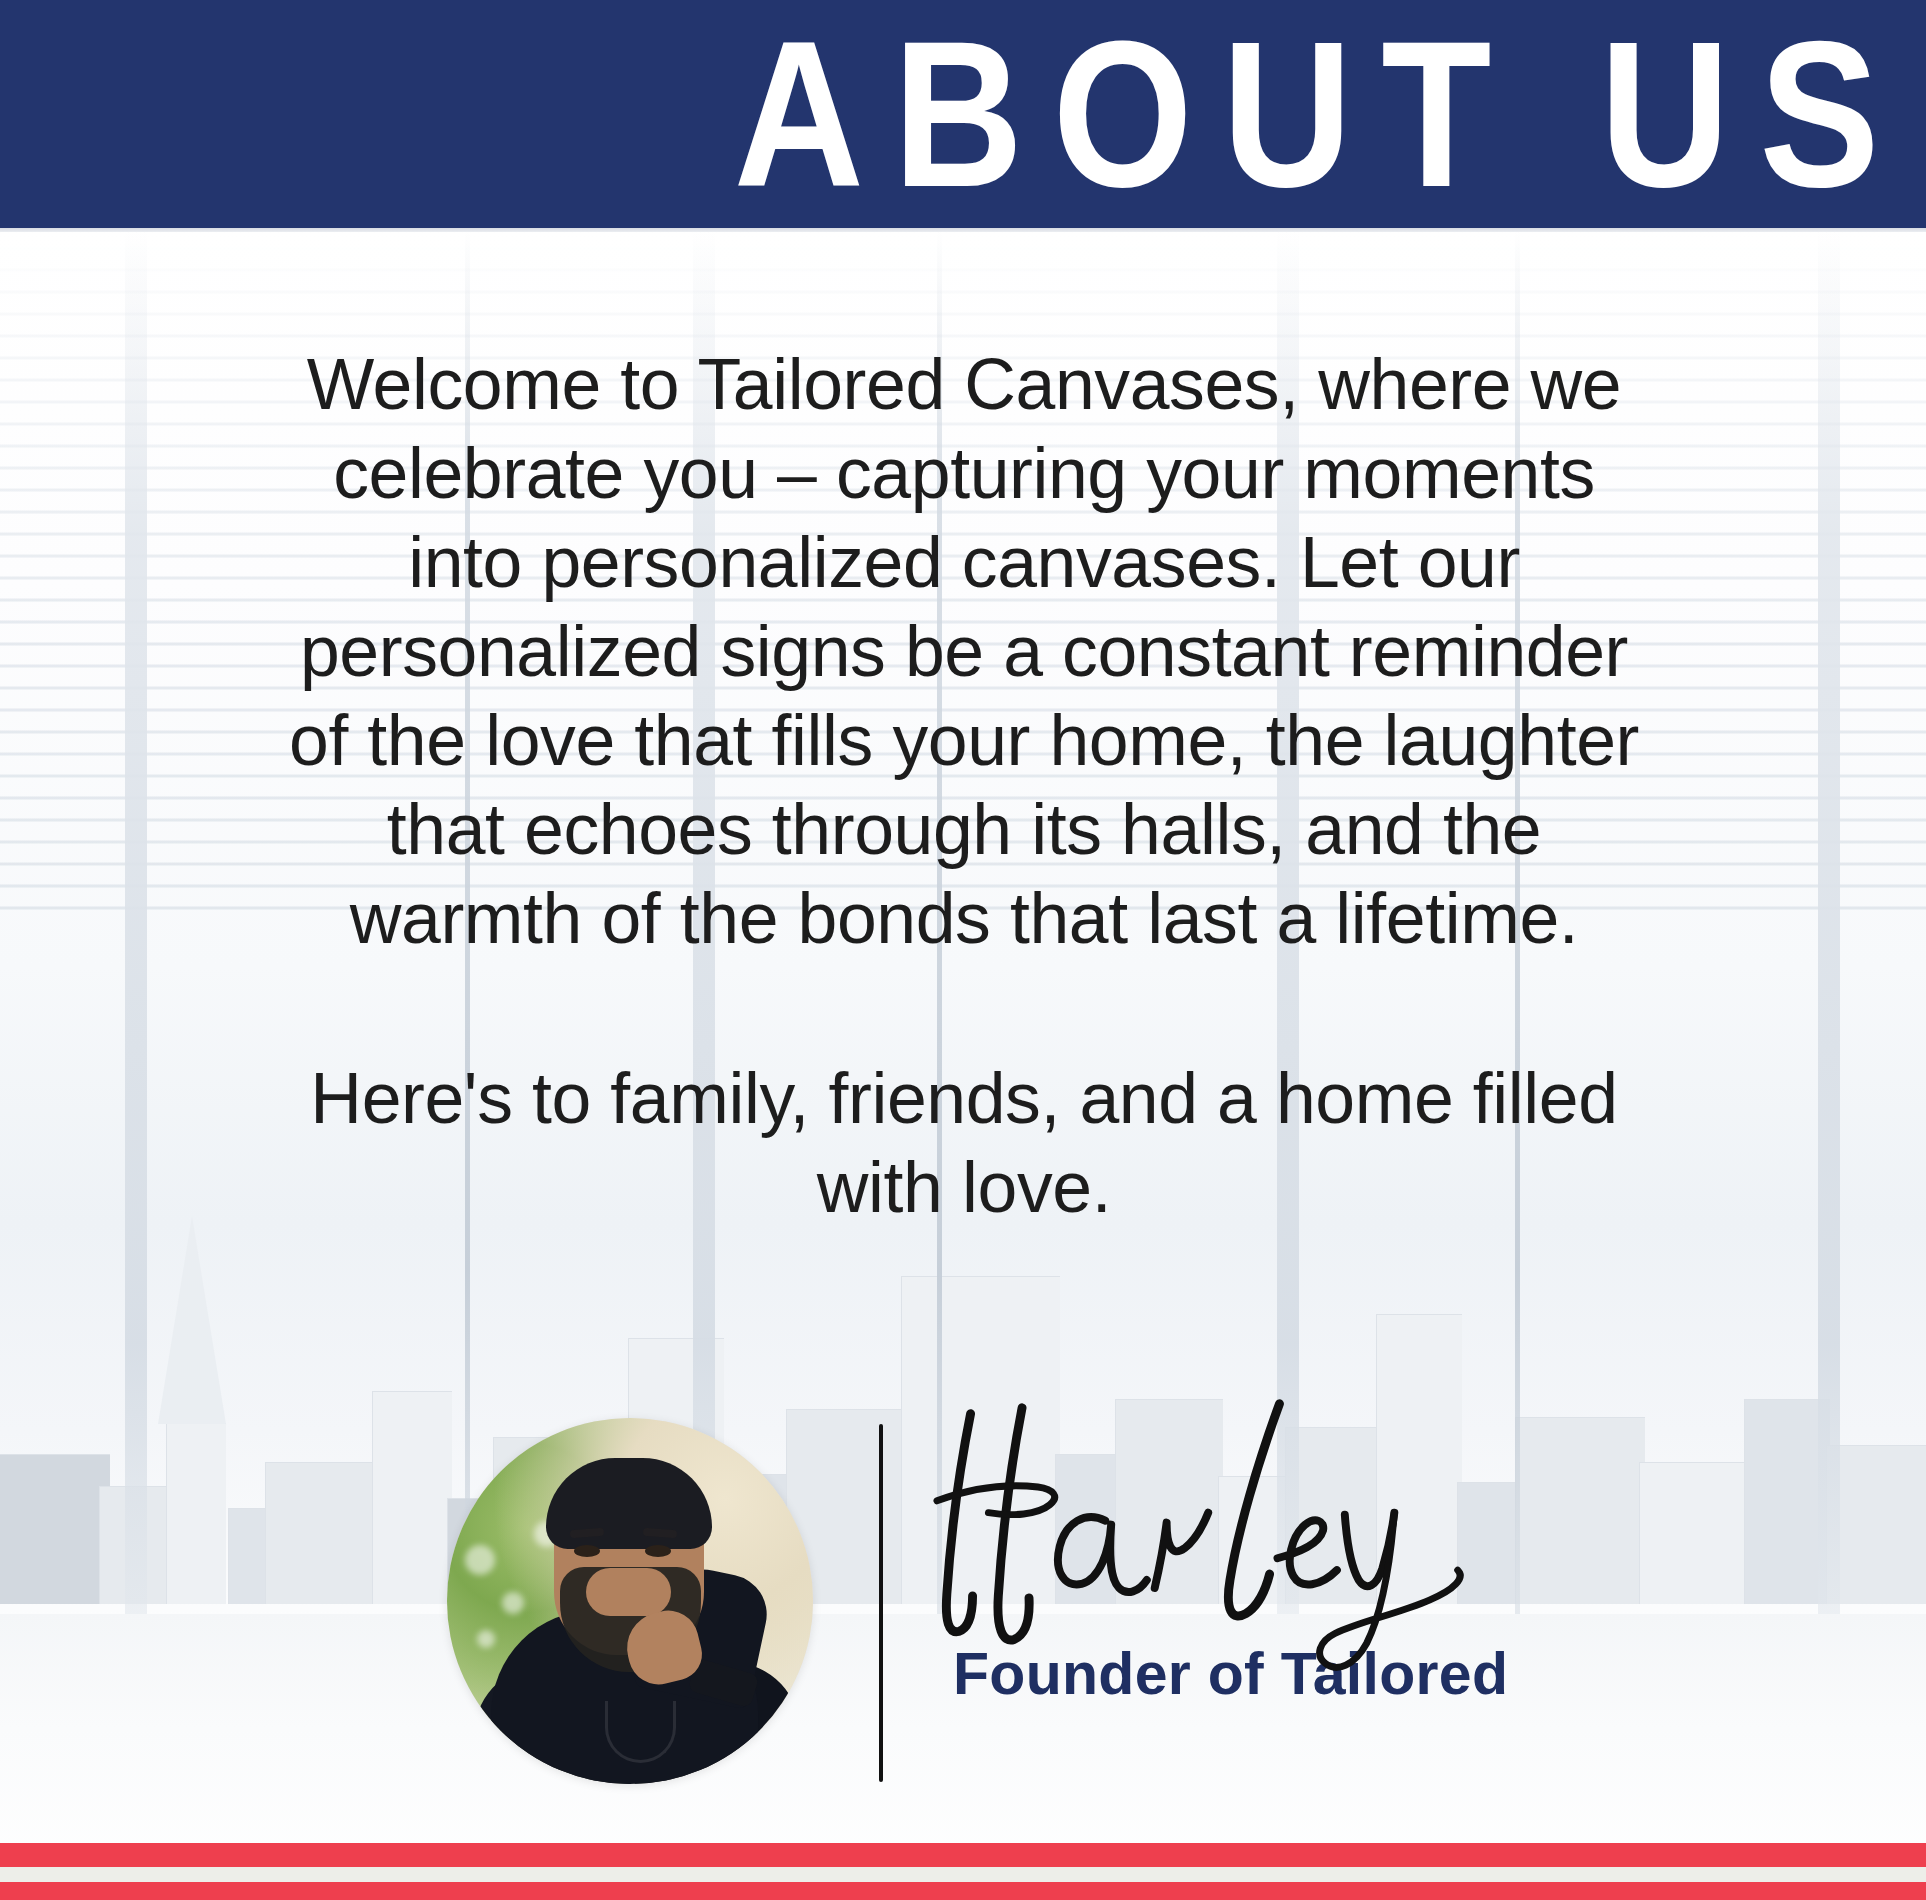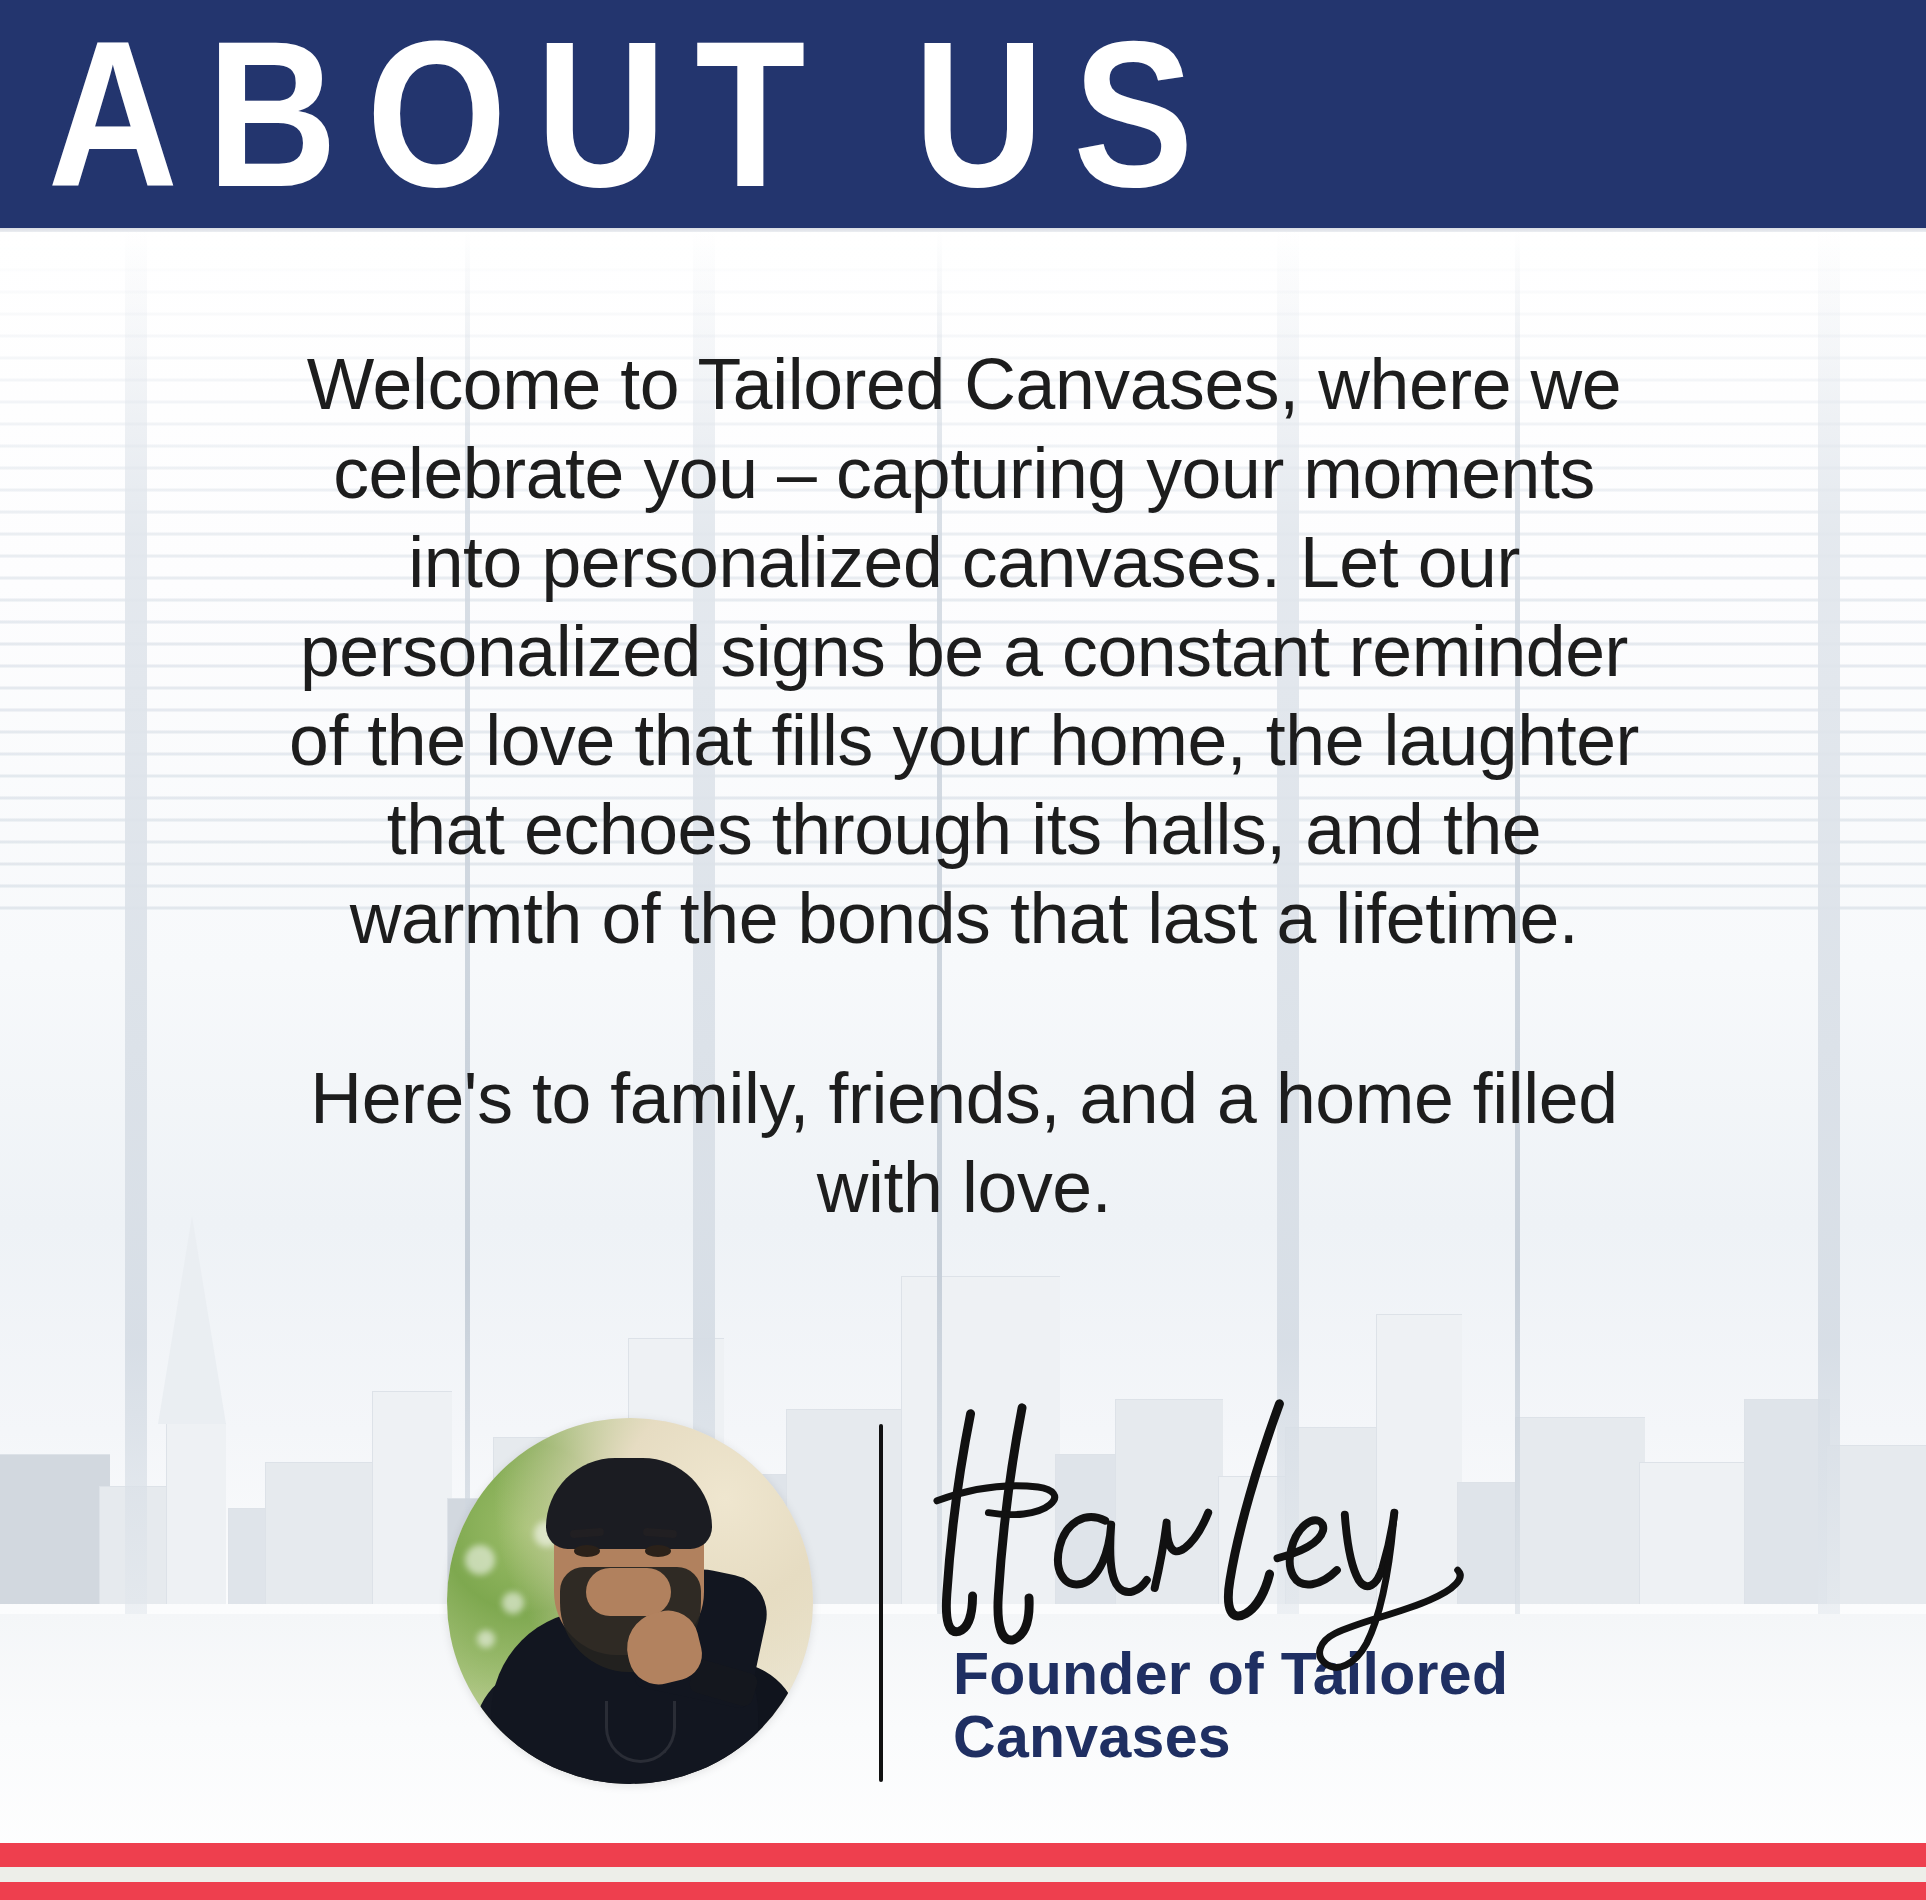--- a/index.html
+++ b/index.html
@@ -105,21 +105,21 @@
 
   
   .header-banner {
     position: absolute;
     left: 0; top: 0;
     width: 1927px;
     height: 228px;
     background: #23356E;
     display: flex;
     align-items: center;
-    justify-content: flex-start;
+    justify-content: flex-end;
     overflow: hidden;
     z-index: 12;
   }
   .header-title {
     color: #ffffff;
     font-family: "Liberation Sans Narrow", "Liberation Sans", sans-serif;
     font-weight: 700;
     font-size: 186px;
     line-height: 1;
     letter-spacing: 30px;
@@ -442,21 +442,20 @@
         <path d="M370 176 C 392 170, 412 162, 416 148 C 418 138, 408 134, 398 142 C 384 154, 378 180, 386 194 C 394 208, 414 204, 430 188" stroke-width="8"></path>
 
         <path d="M438 132 C 440 160, 444 184, 452 198 C 460 210, 470 204, 476 186 C 482 166, 486 146, 488 130" stroke-width="8"></path>
         <path d="M488 130 C 484 180, 476 230, 460 262 C 448 284, 430 292, 418 282 C 408 274, 412 260, 428 252 C 452 240, 492 232, 524 218 C 548 208, 560 196, 552 188" stroke-width="7"></path>
       </g>
     </svg>
   </div>
 
   <div class="sig-role">
     <div>Founder of Tailored</div>
-    <div>Canvases</div>
   </div>
 
   <div class="stripe stripe-top"></div>
   <div class="stripe stripe-gap"></div>
   <div class="stripe stripe-bottom"></div>
 
 </div>
 
 
 </body></html>

